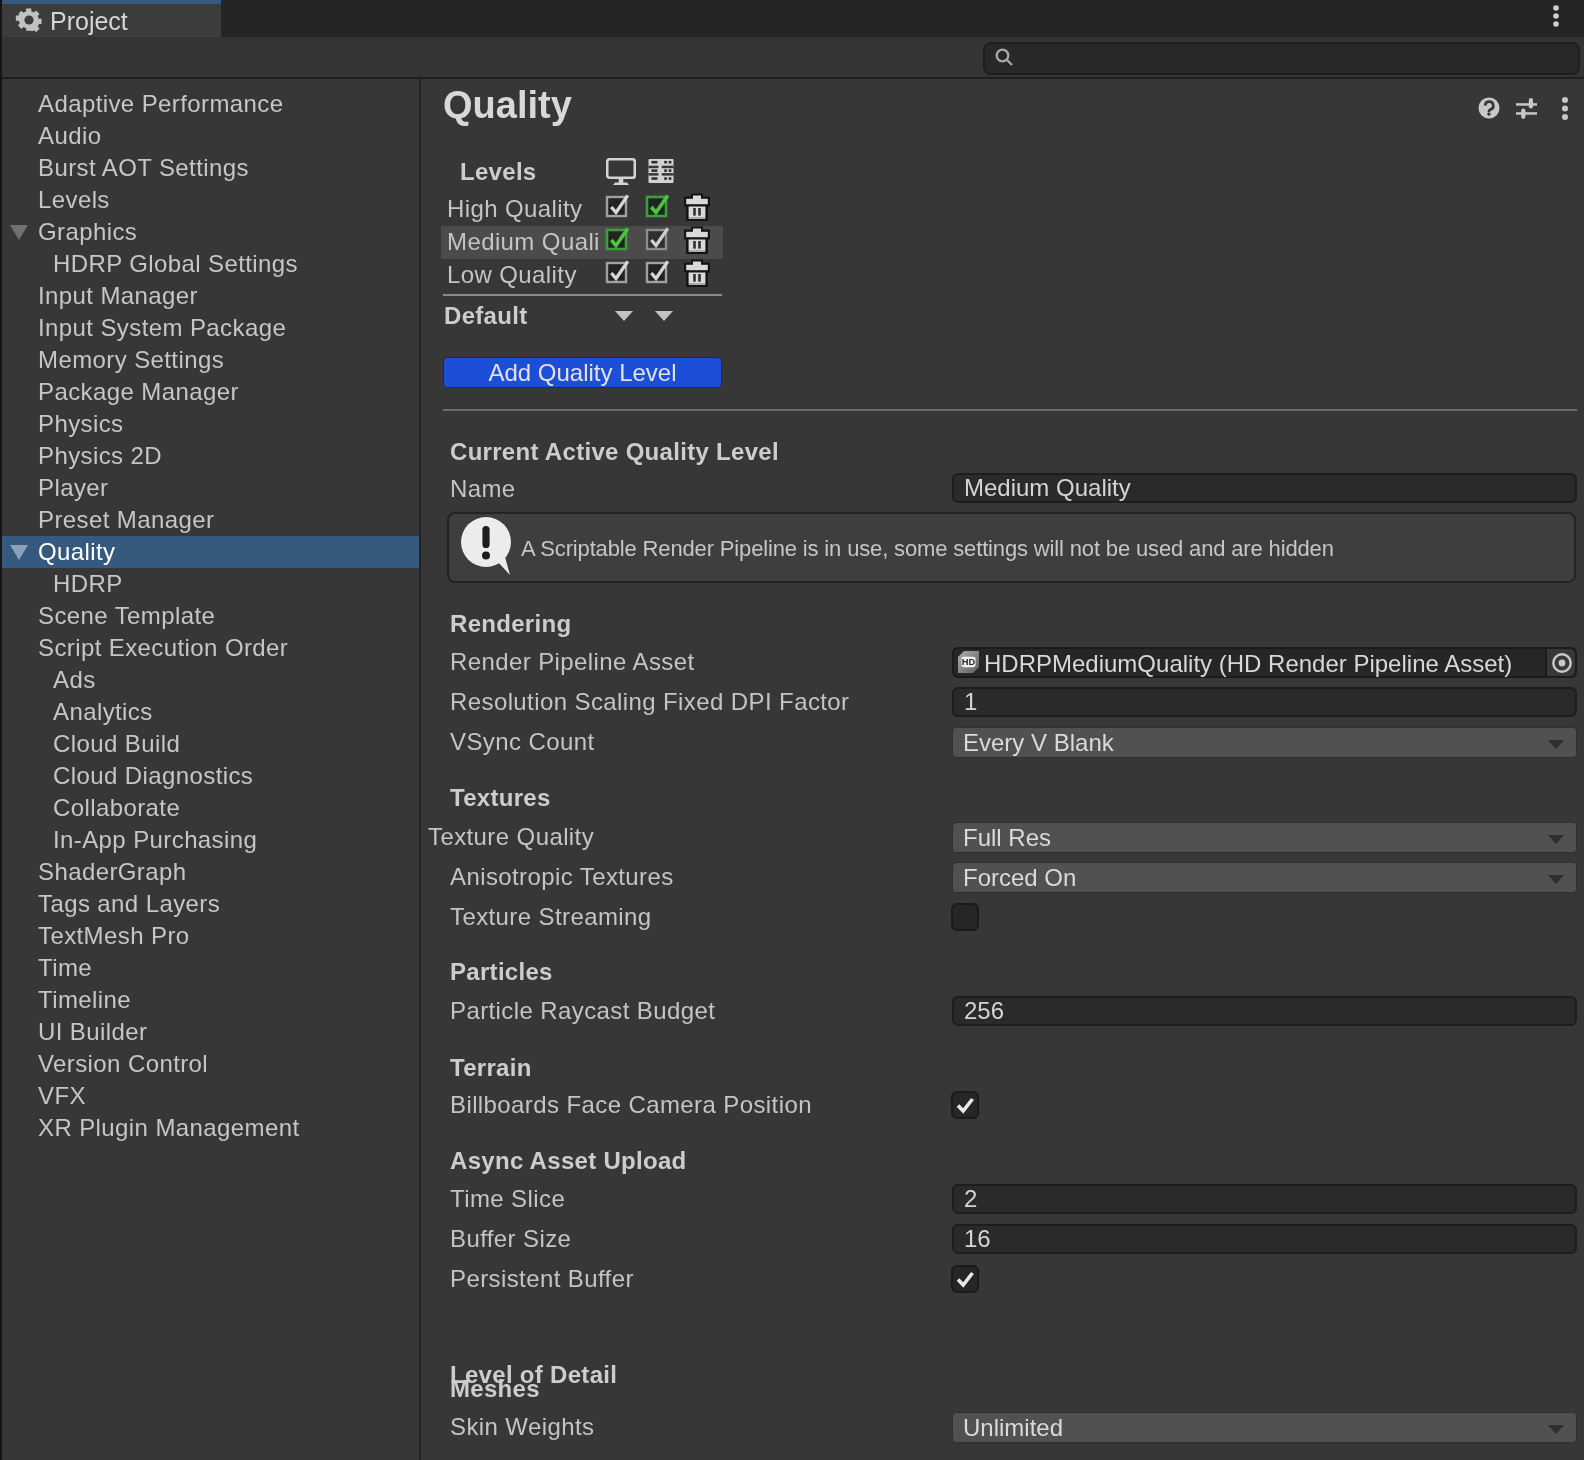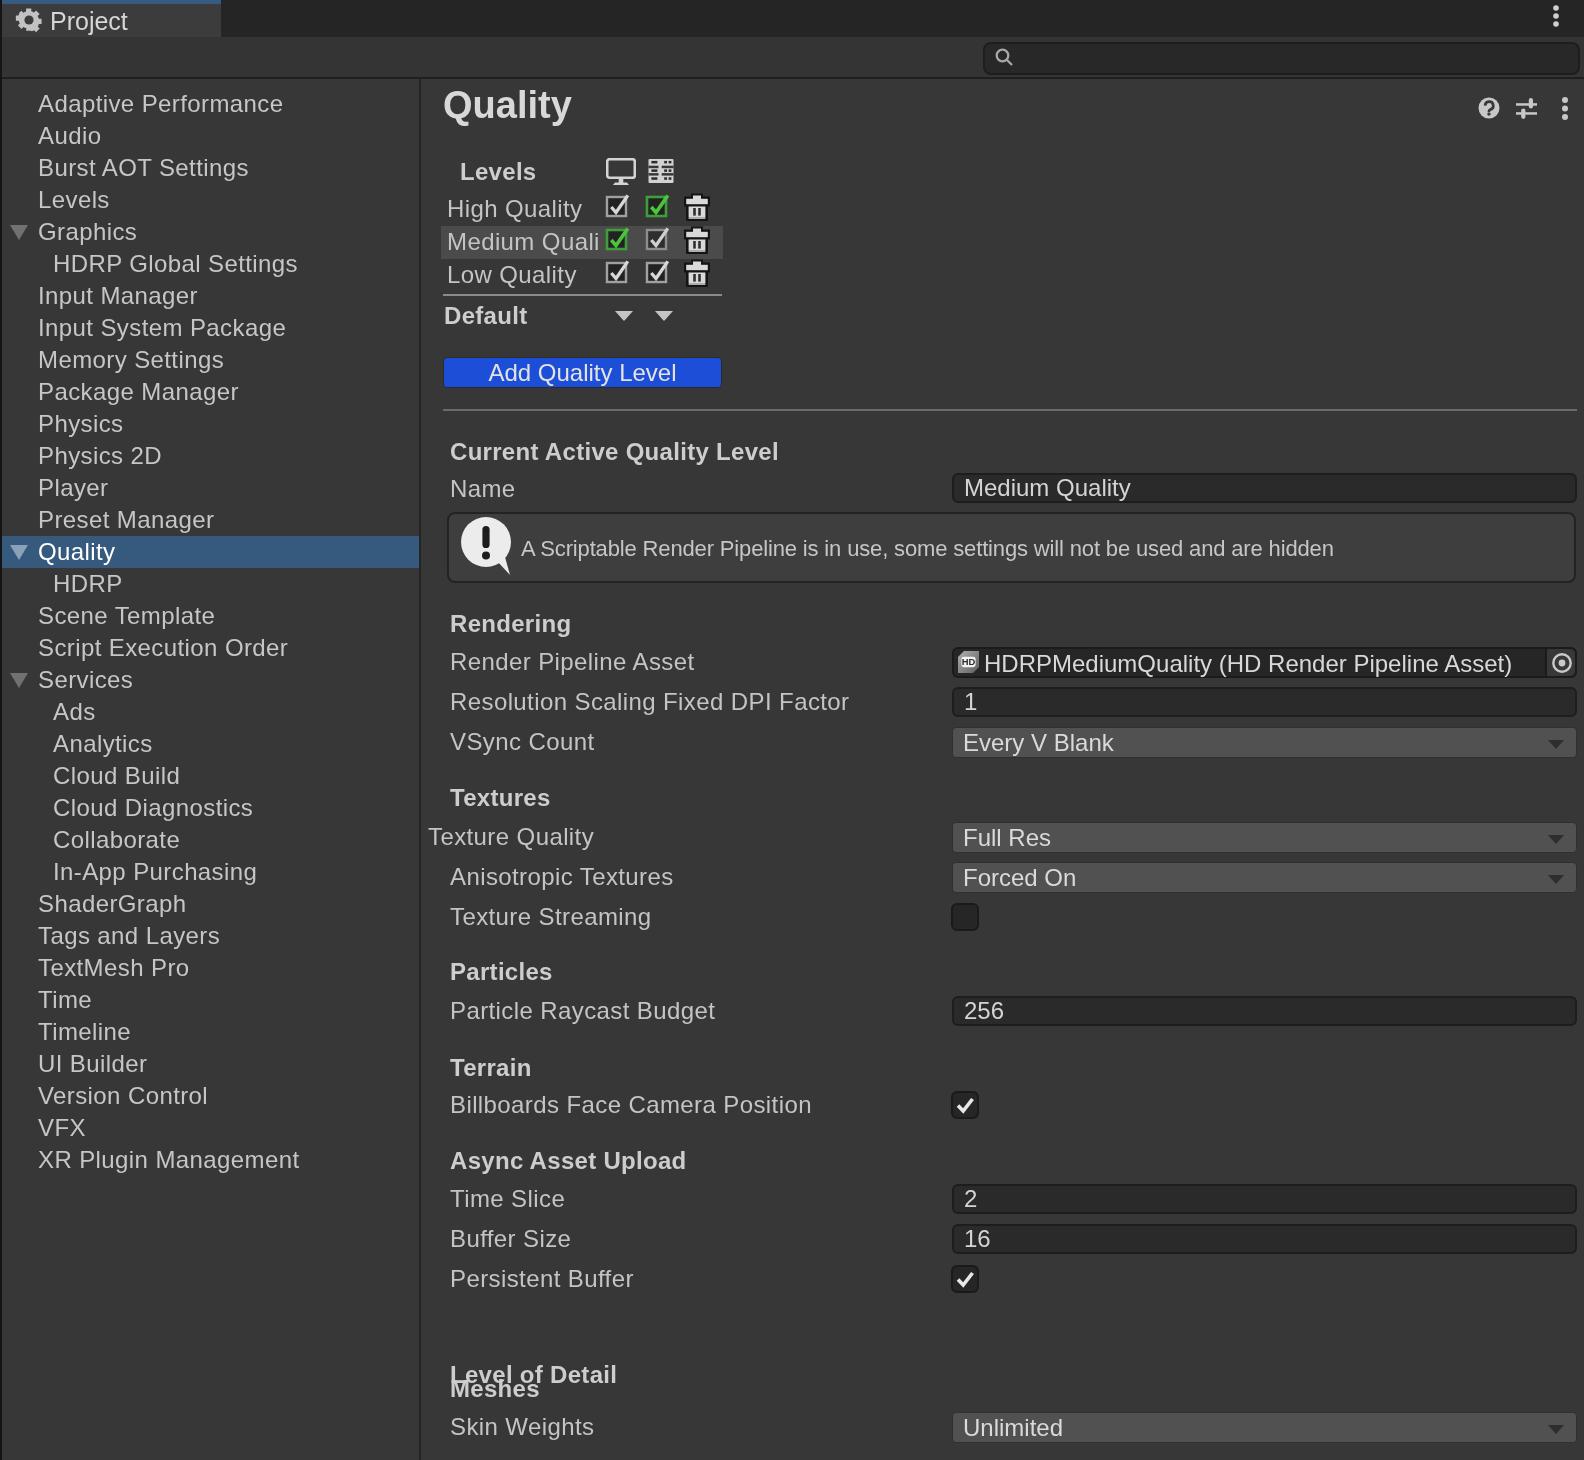--- a/index.html
+++ b/index.html
@@ -119,21 +119,20 @@
     <div class="item">Memory Settings</div>
     <div class="item">Package Manager</div>
     <div class="item">Physics</div>
     <div class="item">Physics 2D</div>
     <div class="item">Player</div>
     <div class="item">Preset Manager</div>
     <div class="item sel"><span class="tri"></span>Quality</div>
     <div class="item sub">HDRP</div>
     <div class="item">Scene Template</div>
     <div class="item">Script Execution Order</div>
-    <div class="item"><span class="tri"></span>Services</div>
     <div class="item sub">Ads</div>
     <div class="item sub">Analytics</div>
     <div class="item sub">Cloud Build</div>
     <div class="item sub">Cloud Diagnostics</div>
     <div class="item sub">Collaborate</div>
     <div class="item sub">In-App Purchasing</div>
     <div class="item">ShaderGraph</div>
     <div class="item">Tags and Layers</div>
     <div class="item">TextMesh Pro</div>
     <div class="item">Time</div>

